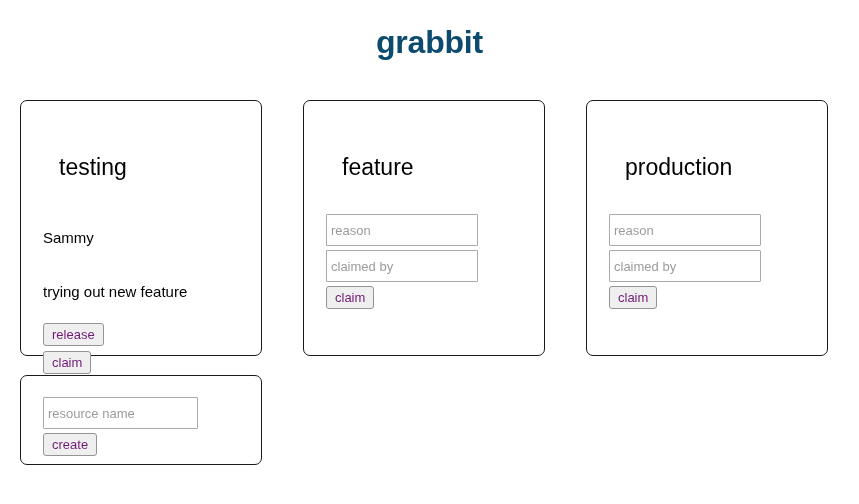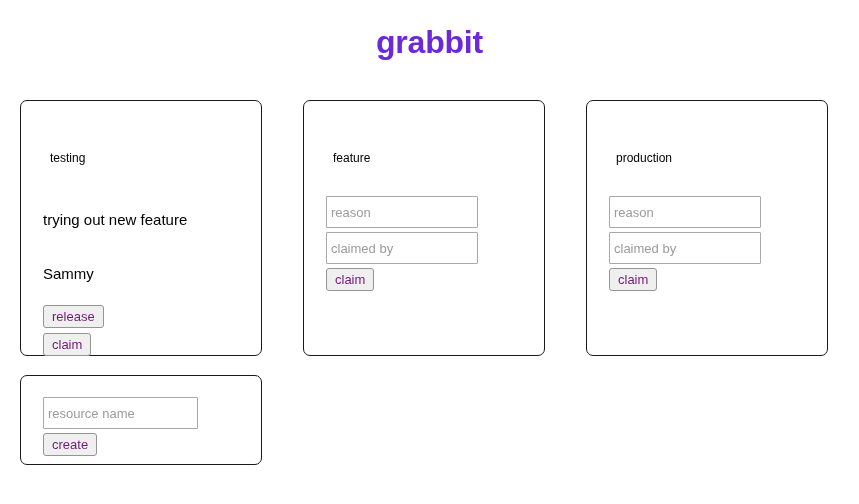--- a/index.html
+++ b/index.html
@@ -16,21 +16,21 @@
     position: relative;
   }
 
   .page-title {
     text-align: center;
     font-size: 32px;
     font-weight: bold;
     letter-spacing: -0.2px;
     margin: 0;
     padding-top: 24px;
-    color: #6d28d9;
+    color: #0c4a6e;
   }
 
   .cards-row {
     position: absolute;
     left: 20px;
     top: 100px;
     display: flex;
     gap: 41px;
   }
 
@@ -43,24 +43,24 @@
     background: #ffffff;
     padding: 22px 22px 0 22px;
     position: relative;
   }
 
   .card-body {
     padding-top: 18px;
   }
 
   .card-heading {
-    font-size: 12px;
+    font-size: 23px;
     font-weight: normal;
     line-height: 20px;
-    margin: 7px;
+    margin: 16px;
     color: #000000;
   }
 
   .card-line {
     font-size: 15px;
     line-height: 18px;
     margin: 0;
     padding-top: 36px;
     color: #000000;
   }
@@ -130,22 +130,22 @@
 </head>
 <body>
 
 <h1 class="page-title">grabbit</h1>
 
 <div class="cards-row">
 
   <div class="card">
     <div class="card-body">
       <p class="card-heading">testing</p>
+      <p class="card-line">Sammy</p>
       <p class="card-line">trying out new feature</p>
-      <p class="card-line">Sammy</p>
       <div class="button-stack">
         <button class="btn">release</button>
         <button class="btn">claim</button>
       </div>
     </div>
   </div>
 
   <div class="card">
     <div class="card-body">
       <p class="card-heading">feature</p>

